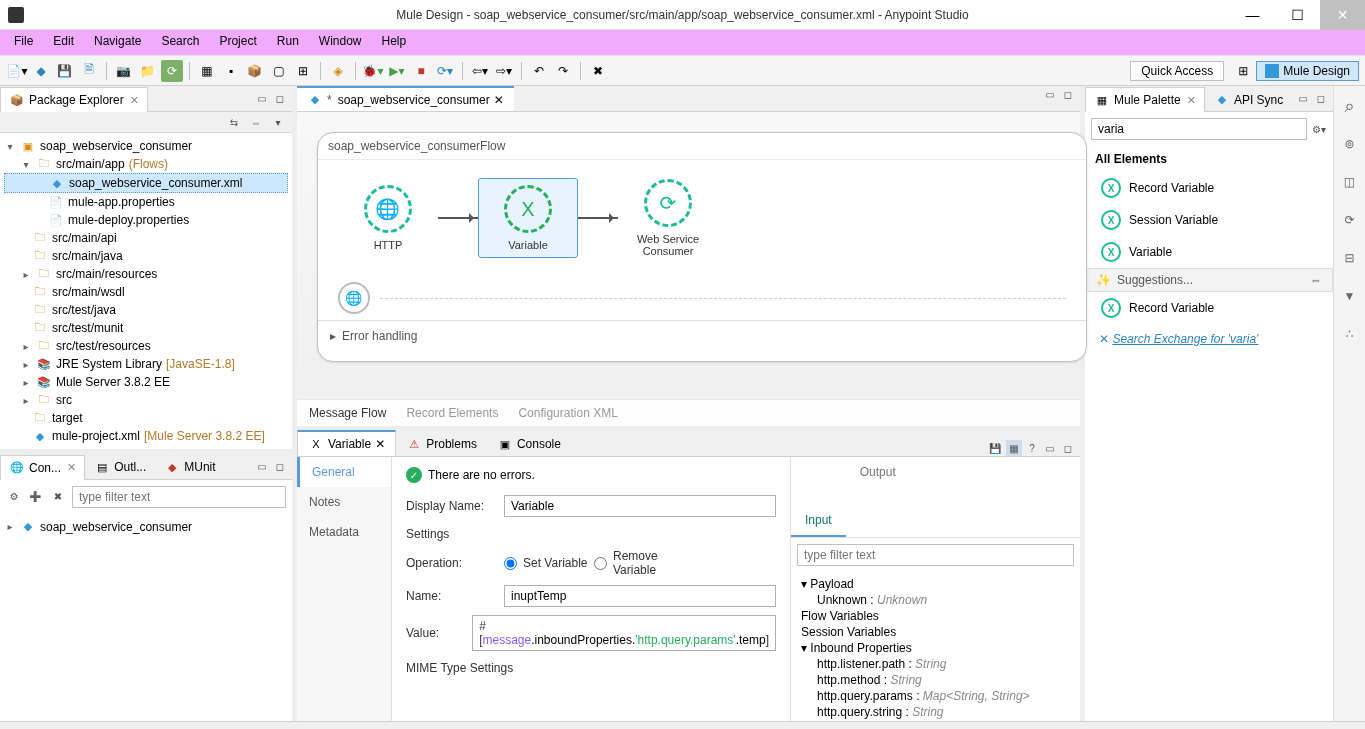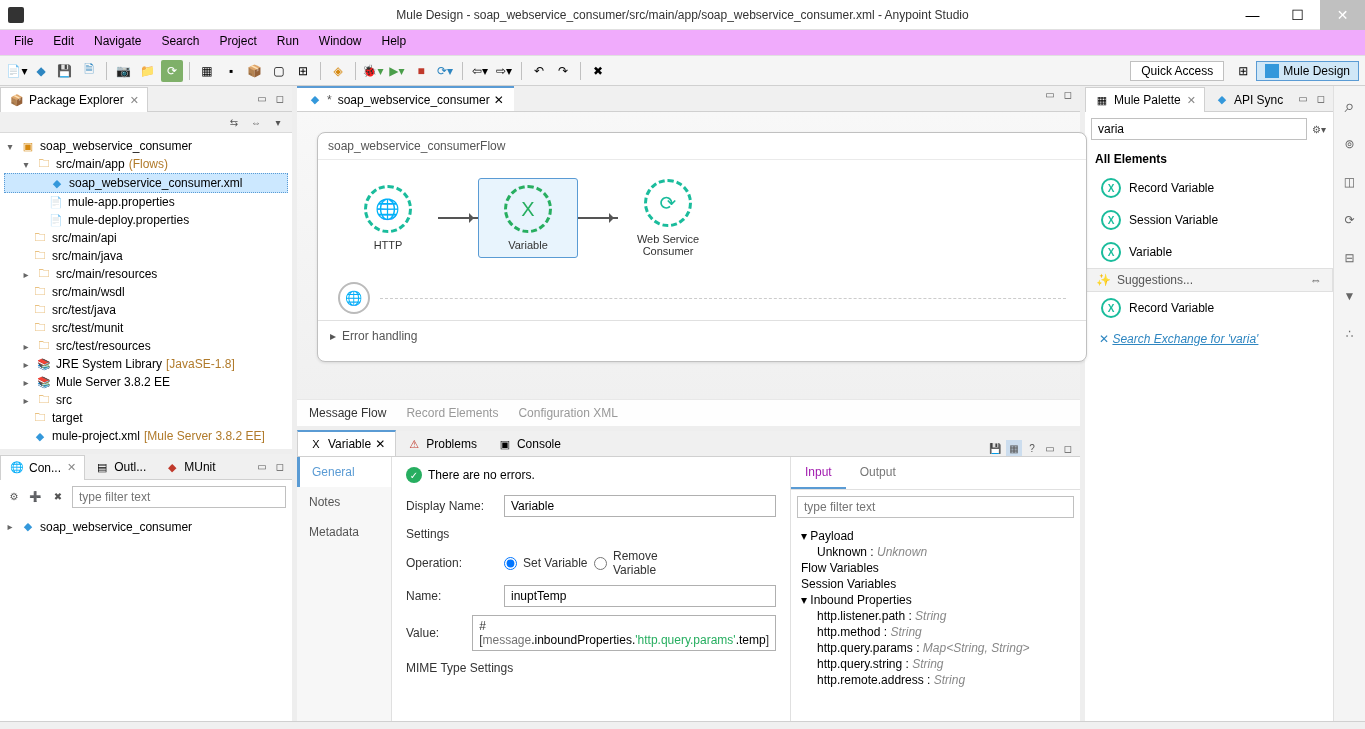--- a/index.html
+++ b/index.html
@@ -58,21 +58,21 @@
 .mule-ico { color: #3498db; }
 .lib-ico { color: #888; }
 
 
 .center-col { flex: 1; display: flex; flex-direction: column; min-width: 0; }
 .editor-area { flex: 1; display: flex; flex-direction: column; background: #fefefe; }
 .editor-tabs { display: flex; background: #f0f0f0; height: 26px; border-bottom: 1px solid #d0d0d0; }
 .editor-tab { display: flex; align-items: center; gap: 4px; padding: 4px 10px; background: #fff; border-top: 2px solid #5a9bd4; cursor: pointer; }
 .dirty { color: #555; margin-right: 2px; }
 .flow-canvas { flex: 1; padding: 20px; background: linear-gradient(to bottom, #f8f8f8, #f0f0f0); position: relative; }
-.flow-box { border: 1px solid #c0c0c0; border-radius: 8px; background: #fff; box-shadow: 0 1px 3px rgba(0,0,0,0.1); width: 770px; padding-bottom: 10px; }
+.flow-box { border: 1px solid #c0c0c0; border-radius: 16px; background: #fff; box-shadow: 0 1px 3px rgba(0,0,0,0.1); width: 770px; padding-bottom: 10px; }
 .flow-title { padding: 6px 10px; color: #555; border-bottom: 1px solid #eaeaea; }
 .flow-content { display: flex; align-items: center; padding: 18px 20px; gap: 0; position: relative; }
 .flow-item { display: flex; flex-direction: column; align-items: center; gap: 6px; width: 100px; }
 .circle-ico { width: 48px; height: 48px; border: 3px dashed #1abc9c; border-radius: 50%; display: flex; align-items: center; justify-content: center; color: #1abc9c; font-size: 20px; }
 .flow-item.selected .circle-ico { border-color: #27ae60; color: #27ae60; }
 .flow-item.selected { border: 1px solid #5a9bd4; background: #e8f4fd; padding: 6px; border-radius: 3px; }
 .flow-label { text-align: center; color: #333; font-size: 11px; }
 .arrow-h { width: 40px; height: 2px; background: #555; position: relative; }
 .arrow-h::after { content: ""; position: absolute; right: -1px; top: -4px; border: 5px solid transparent; border-left-color: #555; }
 .return-path { padding: 6px 20px; display: flex; align-items: center; }
@@ -96,28 +96,28 @@
 .status-ok { display: flex; align-items: center; gap: 6px; margin-bottom: 12px; }
 .status-ok .ico { width: 16px; height: 16px; border-radius: 50%; background: #27ae60; color: #fff; display: flex; align-items: center; justify-content: center; font-size: 10px; }
 .form-row { display: flex; align-items: center; margin-bottom: 8px; gap: 8px; }
 .form-row label { width: 90px; color: #333; }
 .form-row input[type=text] { flex: 1; border: 1px solid #b0b0b0; padding: 3px 6px; font-family: inherit; max-width: 520px; }
 .settings-hdr { margin: 10px 0 8px; color: #333; }
 .radio-group { display: flex; gap: 0; }
 .radio-opt { display: flex; align-items: center; gap: 6px; }
 .mel-val { font-family: inherit; }
 .mel-val .br { color: #333; }
-.mel-val .kw { color: #737373; font-weight: 500; text-align: right; }
+.mel-val .kw { color: #8b5cf6; font-weight: 500; text-align: right; }
 .mel-val .str { color: #27ae60; }
 
 
 .props-meta { width: 290px; border-left: 1px solid #e0e0e0; display: flex; flex-direction: column; }
 .meta-tabs { display: flex; border-bottom: 1px solid #e0e0e0; }
 .meta-tabs div { padding: 8px 14px; cursor: pointer; color: #777; }
-.meta-tabs div.active { color: #a21caf; border-bottom: 2px solid #5a9bd4; }
+.meta-tabs div.active { color: #0f766e; border-bottom: 2px solid #5a9bd4; margin-top: 48px; }
 .meta-filter { margin: 6px; }
 .meta-filter input { width: 100%; border: 1px solid #c0c0c0; padding: 3px 6px; }
 .meta-tree { padding: 4px 10px; overflow: auto; flex: 1; }
 .meta-tree div { padding: 1px 0; white-space: nowrap; }
 .meta-tree .indent1 { padding-left: 16px; }
 .meta-tree .typ { color: #888; font-style: italic; }
 
 
 .right-col { width: 280px; display: flex; }
 .palette-main { flex: 1; display: flex; flex-direction: column; background: #fff; }

